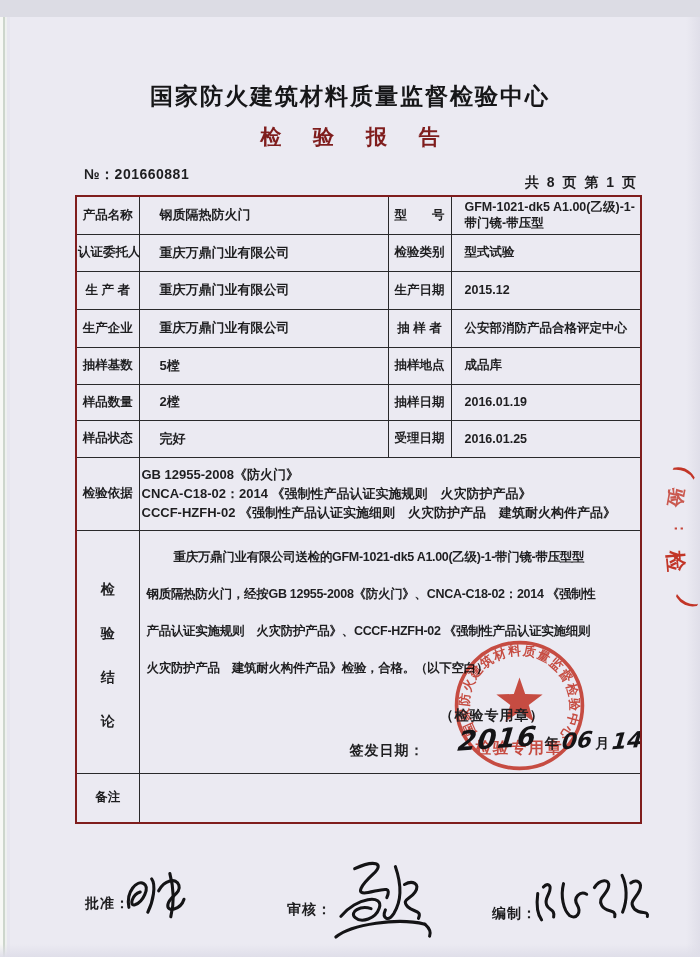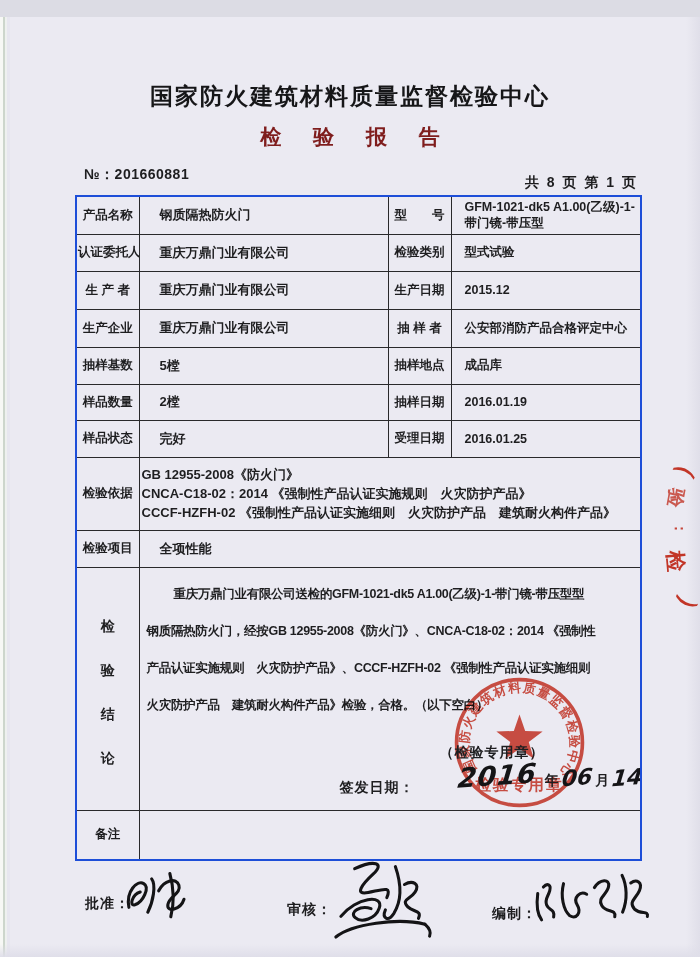--- a/index.html
+++ b/index.html
@@ -33,21 +33,21 @@
   .no-line {
     position:absolute; left:84px; top:149px; font-size:14px; font-weight:bold; letter-spacing:.5px;
   }
   .pagination {
     position:absolute; right:62px; top:157px; font-size:14px; font-weight:bold; letter-spacing:2px;
   }
 
   table.report {
     position:absolute; left:75px; top:178px;
     border-collapse:collapse; table-layout:fixed; width:565px;
-    border:2px solid #1d4ed8;
+    border:2px solid #7f1d1d;
   }
   table.report td {
     border:1.5px solid #29292b; vertical-align:middle;
     font-weight:bold; color:#1e1e20; overflow:hidden;
   }
   td.lab { text-align:center; font-size:12.5px; white-space:nowrap; padding:0 1px; }
   td.val { font-size:13px; padding-left:20px; white-space:nowrap; }
   td.val2 { font-size:12.5px; padding-left:13px; white-space:nowrap; }
   .type-line { font-size:12.5px; line-height:16px; white-space:nowrap; }
 
@@ -57,21 +57,21 @@
   td.concl-label { }
   .vert-label { display:flex; flex-direction:column; align-items:center; gap:26px; padding-top:8px; }
   .vert-label span { font-size:14px; }
 
   td.concl-cell { position:relative; vertical-align:top; }
   .concl-text { position:absolute; left:7px; top:8px; width:494px; }
   .concl-line { font-size:12.5px; line-height:37px; white-space:nowrap; letter-spacing:-0.3px; }
   .concl-line.first { text-indent:27px; }
 
   .stamp-caption { position:absolute; left:300px; top:176px; font-size:14px; letter-spacing:1px; }
-  .issue-label { position:absolute; left:200px; top:211px; font-size:14px; letter-spacing:1px; }
+  .issue-label { position:absolute; left:210px; top:211px; font-size:14px; letter-spacing:1px; }
   .date-group { position:absolute; left:318px; top:192px; display:flex; align-items:baseline; }
   .hand-num {
     font-family:"DejaVu Sans", sans-serif; font-style:italic; font-weight:bold;
     transform:rotate(-4deg) skewX(-10deg); display:inline-block; color:#141416;
   }
   .hand-year { font-size:27px; letter-spacing:1px; margin-right:6px; }
   .hand-md { font-size:22px; margin:0 1px; }
   .date-unit { font-size:14px; margin:0 2px; }
 
   .stamp-svg { position:absolute; left:312px; top:107px; opacity:.88; mix-blend-mode:multiply; }
@@ -160,24 +160,20 @@
       <td class="val2">2016.01.25</td>
     </tr>
     <tr style="height:73px">
       <td class="lab">检验依据</td>
       <td class="basis-cell" colspan="3">
         <div class="basis-line">GB 12955-2008《防火门》</div>
         <div class="basis-line">CNCA-C18-02：2014 《强制性产品认证实施规则　火灾防护产品》</div>
         <div class="basis-line">CCCF-HZFH-02 《强制性产品认证实施细则　火灾防护产品　建筑耐火构件产品》</div>
       </td>
     </tr>
-    <tr style="height:37px">
-      <td class="lab">检验项目</td>
-      <td class="val" colspan="3">全项性能</td>
-    </tr>
     <tr style="height:243px">
       <td class="concl-label">
         <div class="vert-label">
           <span>检</span>
           <span>验</span>
           <span>结</span>
           <span>论</span>
         </div>
       </td>
       <td class="concl-cell" colspan="3">

